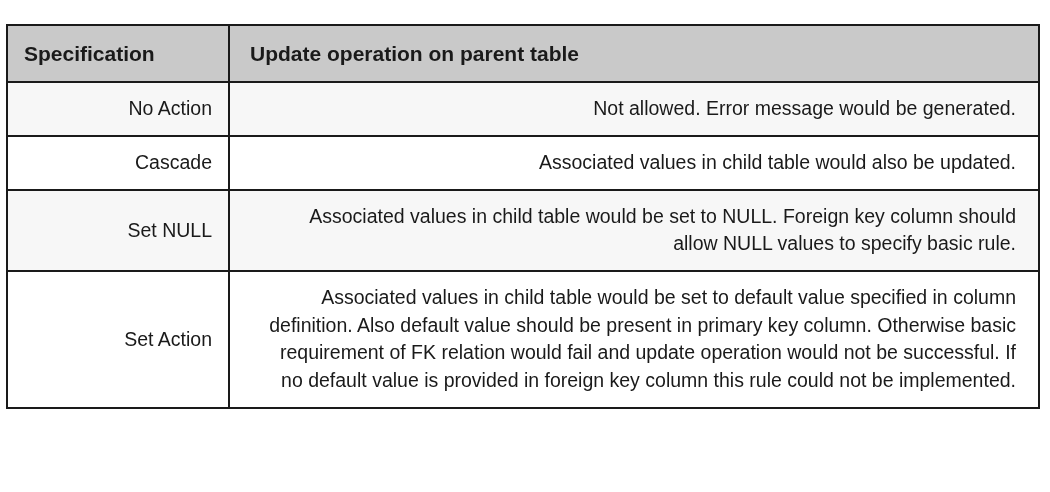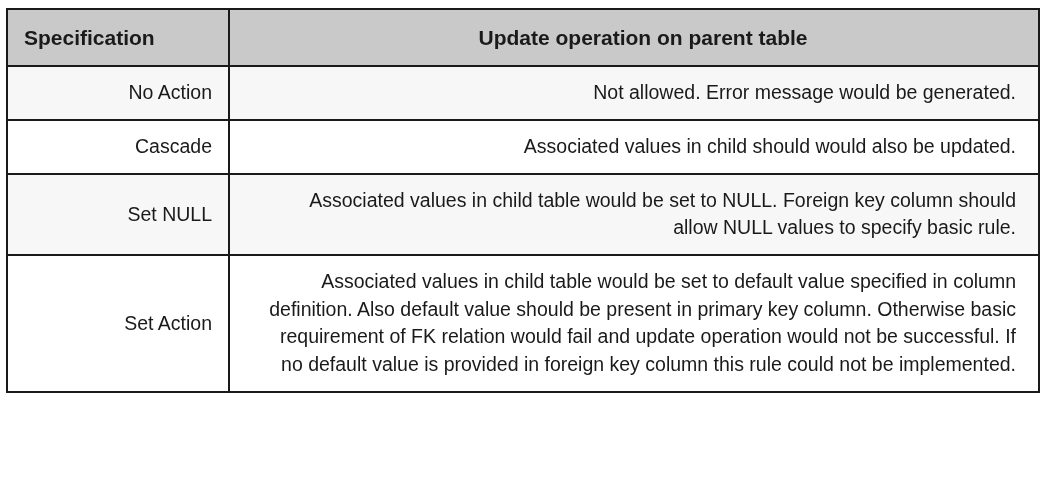--- a/index.html
+++ b/index.html
@@ -17,40 +17,40 @@
   .table-wrap {
     padding: 8px 6px 6px 6px;
     box-sizing: border-box;
     width: 1050px;
   }
   table.spec-table {
     border-collapse: collapse;
     width: 1032px;
     table-layout: fixed;
     border: 2px solid #1a1a1a;
+    margin-top: 16px;
   }
   table.spec-table col.col-spec { width: 222px; }
   table.spec-table col.col-desc { width: 810px; }
 
   table.spec-table th,
   table.spec-table td {
     border: 2px solid #1a1a1a;
     vertical-align: middle;
     text-align: left;
   }
   table.spec-table thead th {
     background: #c9c9c9;
     font-weight: bold;
     font-size: 21px;
     padding: 14px 16px;
     line-height: 1.3;
   }
   table.spec-table thead th.th-desc {
-    padding-left: 34px;
-    text-align: center;
+    padding-left: 20px;
   }
   table.spec-table td {
     font-size: 19.5px;
     line-height: 1.42;
     padding: 12px 16px;
     text-align: right;
   }
   table.spec-table td.cell-desc {
     padding-left: 34px;
     padding-right: 22px;
@@ -78,21 +78,21 @@
         <th class="th-desc">Update operation on parent table</th>
       </tr>
     </thead>
     <tbody>
       <tr class="row-alt">
         <td class="cell-spec">No Action</td>
         <td class="cell-desc">Not allowed. Error message would be generated.</td>
       </tr>
       <tr class="row-plain">
         <td class="cell-spec">Cascade</td>
-        <td class="cell-desc">Associated values in child should would also be updated.</td>
+        <td class="cell-desc">Associated values in child table would also be updated.</td>
       </tr>
       <tr class="row-alt">
         <td class="cell-spec">Set NULL</td>
         <td class="cell-desc">Associated values in child table would be set to NULL. Foreign key column should allow NULL values to specify basic rule.</td>
       </tr>
       <tr class="row-plain">
         <td class="cell-spec">Set Action</td>
         <td class="cell-desc">Associated values in child table would be set to default value specified in column definition. Also default value should be present in primary key column. Otherwise basic requirement of FK relation would fail and update operation would not be successful. If no default value is provided in foreign key column this rule could not be implemented.</td>
       </tr>
     </tbody>

